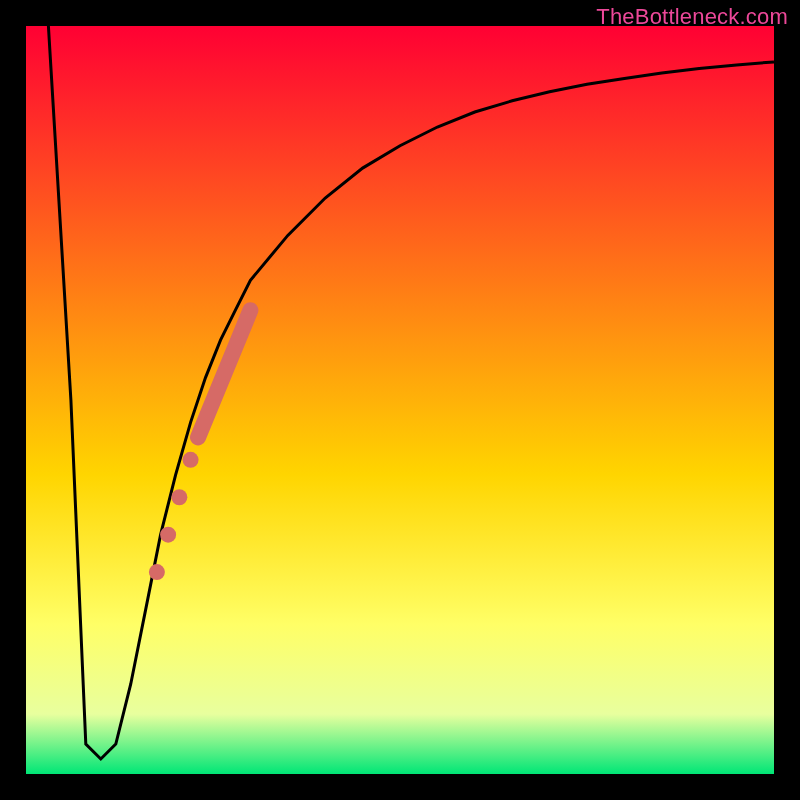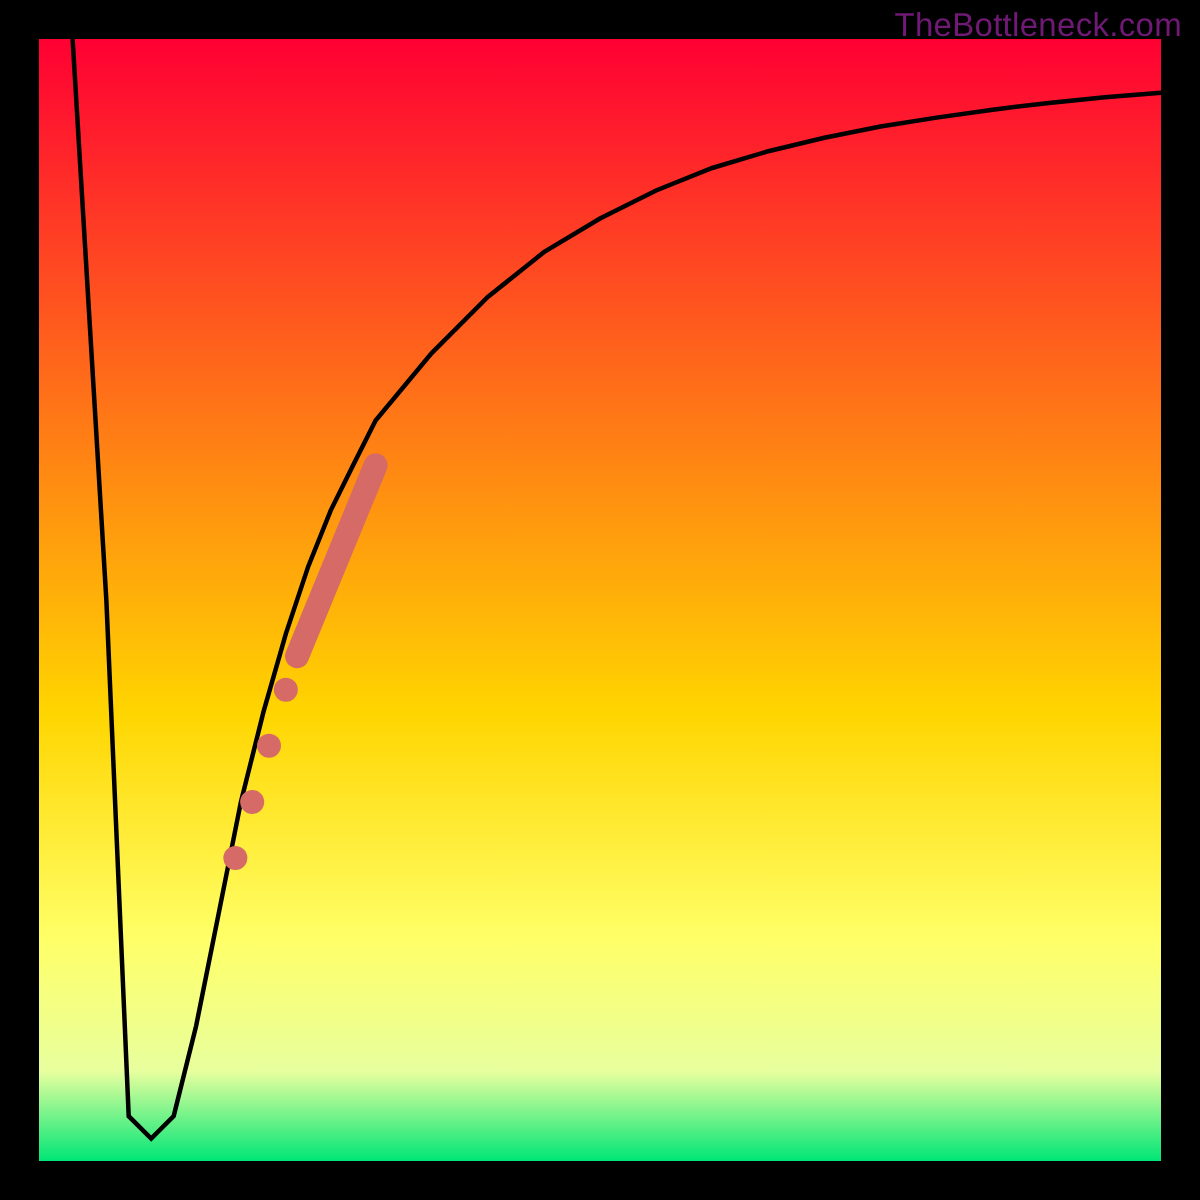--- a/index.html
+++ b/index.html
@@ -14,21 +14,21 @@
   }
   svg {
     display: block;
   }
   .watermark {
     position: absolute;
     top: 4px;
     right: 12px;
     font-family: Arial, Helvetica, sans-serif;
     font-size: 22px;
-    color: #701a75;
+    color: #ec4899;
     letter-spacing: 0.2px;
     user-select: none;
   }
 </style>
 </head>
 <body>
 
 <div class="chart-container">
   <svg width="800" height="800" viewBox="0 0 800 800">
     <defs>

